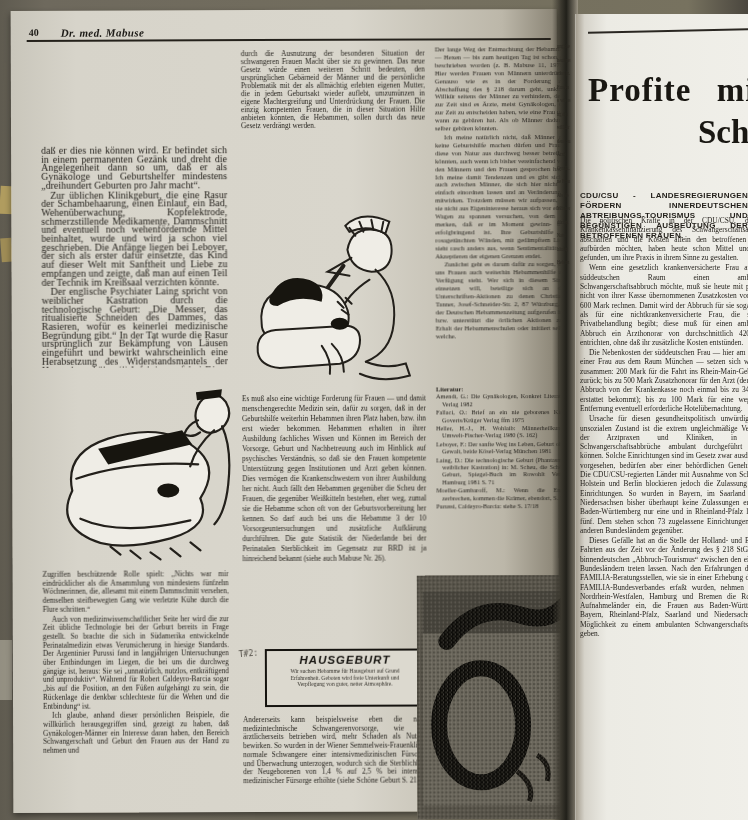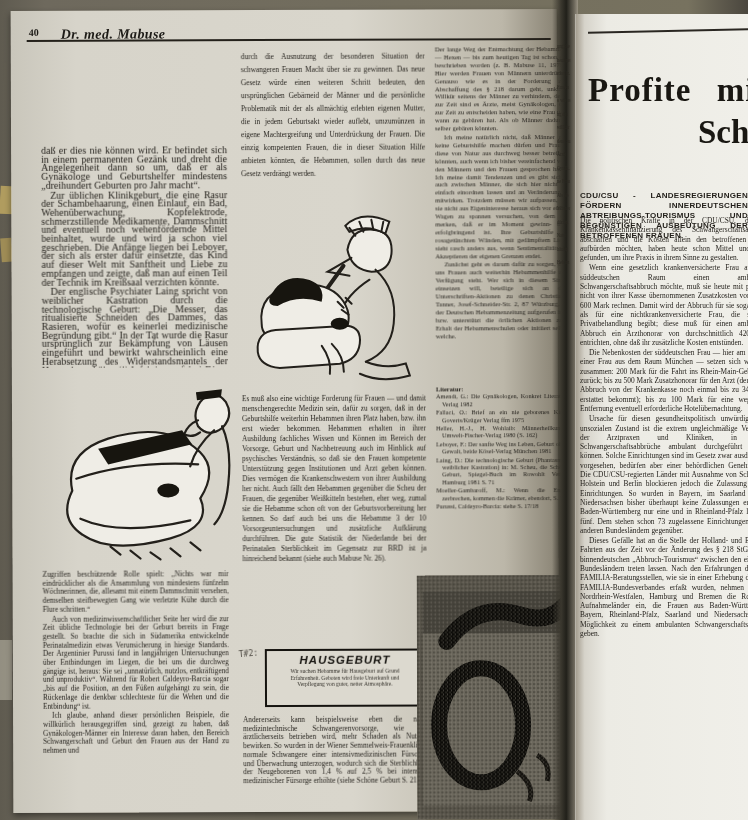--- a/index.html
+++ b/index.html
@@ -20,31 +20,31 @@
 
   
   .gutter-frag{position:absolute;left:557px;top:40px;width:17px;height:560px;overflow:hidden;
       font-size:5.5px;line-height:13.5px;color:#2c2922;transform:scaleX(.78);transform-origin:left;
       filter:blur(.3px);}
   .gutter-frag div{white-space:nowrap;}
 
   
   .lp-header{position:absolute;left:18px;top:16px;width:520px;height:16px;}
   .lp-pagenum{position:absolute;left:0;top:0;font-weight:bold;font-size:10px;color:#1d1b17;}
-  .lp-title{position:absolute;left:32px;top:0;font-weight:bold;font-style:italic;font-size:14px;
+  .lp-title{position:absolute;left:32px;top:0;font-weight:bold;font-style:italic;font-size:11px;
       letter-spacing:.4px;color:#1d1b17;}
   .lp-rule{position:absolute;left:16px;top:29px;width:524px;height:2px;background:#24211b;}
 
   
   .tx{position:absolute;color:#26231e;text-align:justify;overflow:hidden;filter:blur(.32px);}
   .tx p{margin:0;}
   .tx p + p{text-indent:9px;margin-top:1px;}
   .c1a{left:30px;top:136px;width:186px;height:221px;font-size:10px;line-height:8.7px;}
   .c1b{left:30px;top:560px;width:186px;height:252px;font-size:7.3px;line-height:8.7px;}
-  .c2a{left:230px;top:40px;width:184px;height:155px;font-size:7.3px;line-height:13px;}
+  .c2a{left:230px;top:40px;width:184px;height:155px;font-size:7.3px;line-height:8px;}
   .c2b{left:230px;top:384px;width:184px;height:252px;font-size:7.3px;line-height:10px;}
   .c2c{left:230px;top:706px;width:184px;height:104px;font-size:7.3px;line-height:8.7px;}
   .c3a{left:424px;top:36px;width:132px;height:338px;font-size:6.6px;line-height:7.9px;}
   .c3lit{left:424px;top:376px;width:132px;height:186px;font-size:6.3px;line-height:7.4px;}
   .lit-head{font-weight:bold;margin:0 0 1px 0;}
   .c3lit .item{padding-left:6px;text-indent:-6px;margin:0 0 1px 0;}
 
   
   .fig{position:absolute;}
   .fig-exam{left:240px;top:196px;width:168px;height:186px;}

